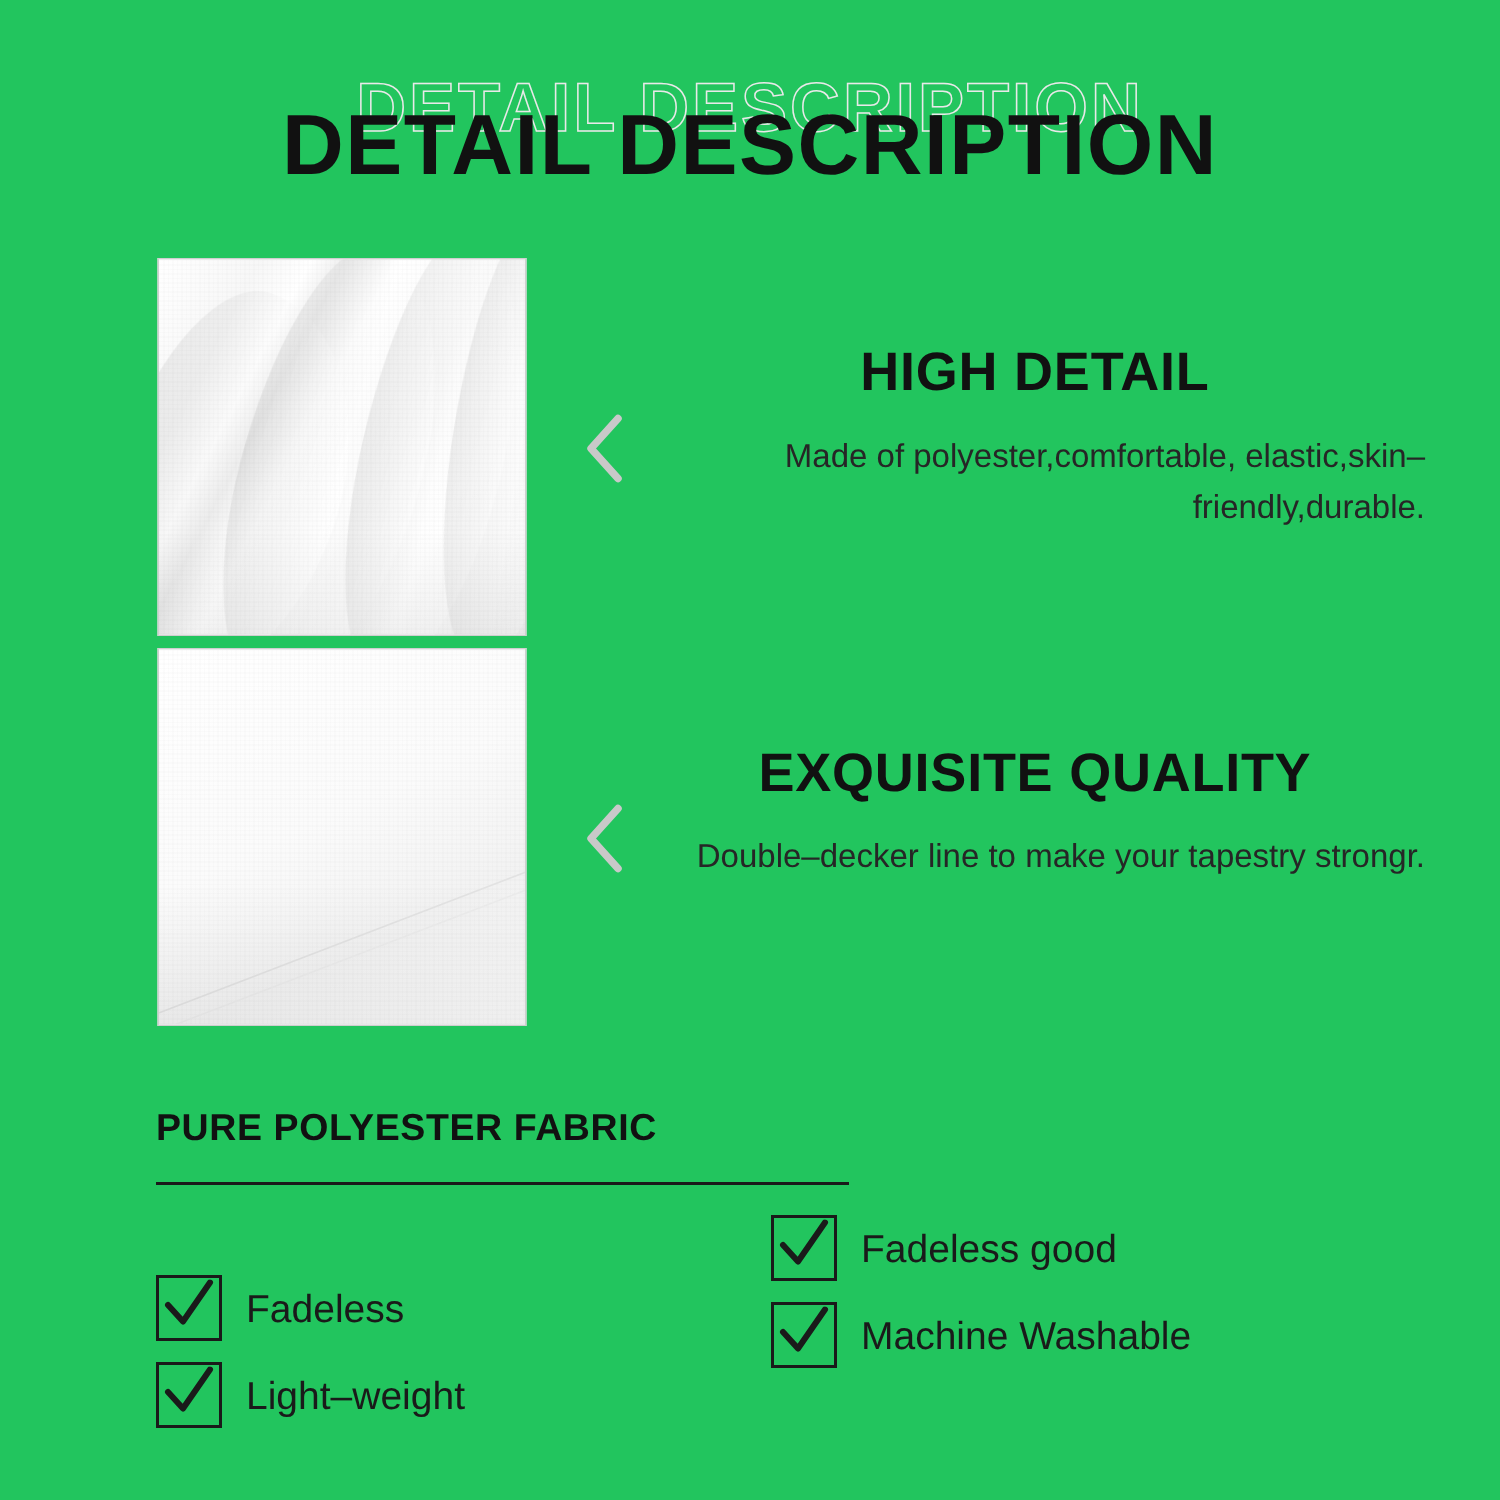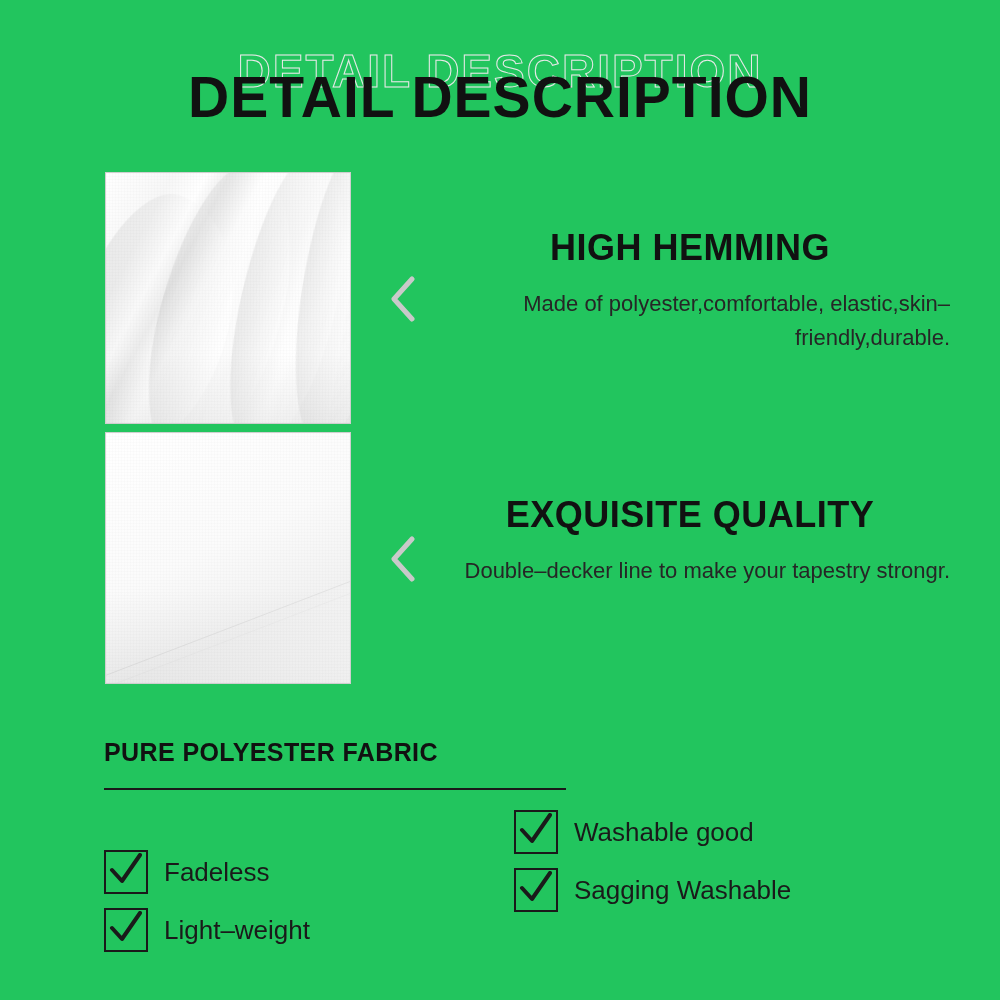--- a/index.html
+++ b/index.html
@@ -240,21 +240,21 @@
         <div class="weave"></div>
         <div class="shade-bottom"></div>
       </div>
     </div>
     <div class="arrow">
       <svg width="30" height="46" viewBox="0 0 30 46" fill="none" aria-hidden="true">
         <path d="M24 3 L6 23 L24 43" stroke="#c9c9c9" stroke-width="5" stroke-linecap="round" stroke-linejoin="round"></path>
       </svg>
     </div>
     <div class="feat-text">
-      <div class="feat-title">HIGH HEMMING</div>
+      <div class="feat-title">HIGH DETAIL</div>
       <div class="feat-desc">Made of polyester,comfortable, elastic,skin–friendly,durable.</div>
     </div>
   </div>
 
   <div class="feature-row row-2">
     <div class="photo">
       <div class="fabric-b">
         <div class="weave"></div>
         <div class="hem-line h1"></div>
         <div class="hem-line h2"></div>
@@ -286,37 +286,37 @@
         </span>
         <span class="label">Fadeless</span>
       </div>
 
       <div class="check-item c-r0 c-c1">
         <span class="box">
           <svg width="34" height="36" viewBox="0 0 34 36" fill="none" aria-hidden="true">
             <path d="M3 17 L13 28 L31 2" stroke="#1a1a1a" stroke-width="4" stroke-linecap="round" stroke-linejoin="round"></path>
           </svg>
         </span>
-        <span class="label">Washable good</span>
+        <span class="label">Fadeless good</span>
       </div>
 
       <div class="check-item c-r1 c-c0">
         <span class="box">
           <svg width="34" height="36" viewBox="0 0 34 36" fill="none" aria-hidden="true">
             <path d="M3 17 L13 28 L31 2" stroke="#1a1a1a" stroke-width="4" stroke-linecap="round" stroke-linejoin="round"></path>
           </svg>
         </span>
         <span class="label">Light–weight</span>
       </div>
 
       <div class="check-item c-r1 c-c1">
         <span class="box">
           <svg width="34" height="36" viewBox="0 0 34 36" fill="none" aria-hidden="true">
             <path d="M3 17 L13 28 L31 2" stroke="#1a1a1a" stroke-width="4" stroke-linecap="round" stroke-linejoin="round"></path>
           </svg>
         </span>
-        <span class="label">Sagging Washable</span>
+        <span class="label">Machine Washable</span>
       </div>
 
     </div>
   </div>
 
 </div>
 
 </body></html>

